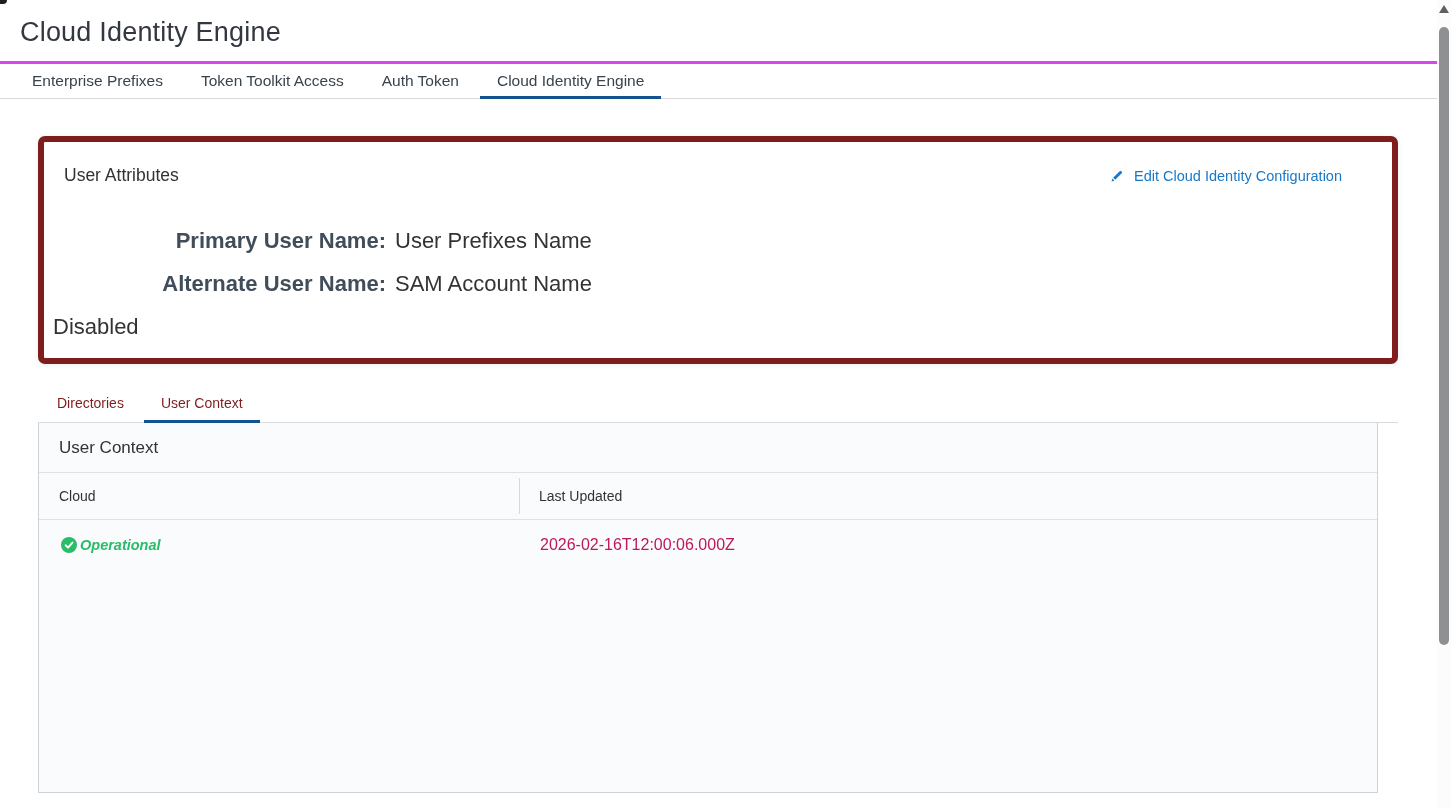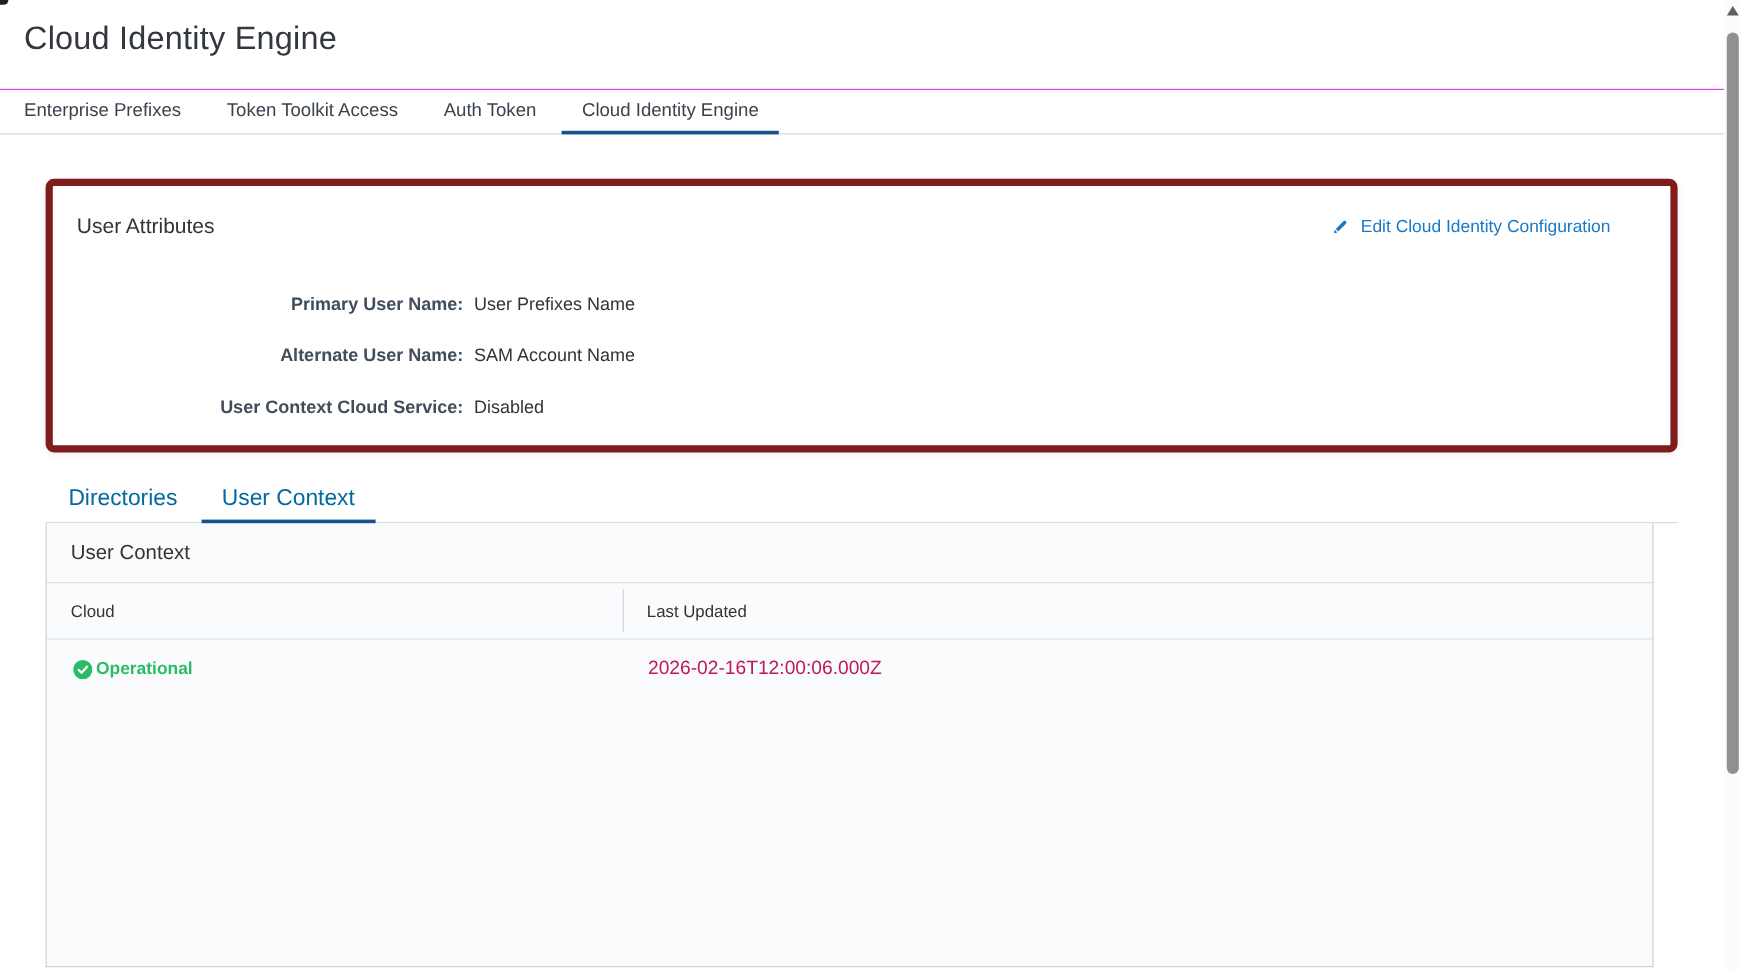--- a/index.html
+++ b/index.html
@@ -17,23 +17,23 @@
     border-bottom-right-radius:6px; z-index:50;
   }
   .content { position:absolute; top:0; left:0; right:14px; bottom:0; }
 
   
   .page-header { padding:17px 0 0 20px; }
   .page-title { font-size:27px; font-weight:400; color:#333740; letter-spacing:.2px; }
 
   
   .main-tabbar {
-    margin-top:26px; height:38px;
-    border-top:1px solid #d946ef; border-bottom:1px solid #d8d8d8;
-    display:flex; align-items:center; padding-left:20px; gap:38px;
+    margin-top:13px; height:38px;
+    border-top:3px solid #d946ef; border-bottom:1px solid #d8d8d8;
+    display:flex; align-items:center; padding-left:32px; gap:38px;
   }
   .tab {
     position:relative; font-size:15.5px; color:#39434d;
     height:100%; display:flex; align-items:center; cursor:pointer;
     white-space:nowrap;
   }
   .tab.active::after {
     content:""; position:absolute; left:-17px; right:-17px; bottom:-1px;
     height:3px; background:#15538f;
   }
@@ -45,31 +45,31 @@
     background:#fff; border:6px solid #7f1d1d; border-radius:7px;
     box-shadow:0 1px 6px rgba(0,0,0,0.07);
   }
   .card-heading { position:absolute; left:20px; top:23px; font-size:17.5px; color:#333; }
   .edit-link {
     position:absolute; right:50px; top:25px;
     display:flex; align-items:center; gap:8px;
     color:#1878c8; font-size:14.5px; cursor:pointer; text-decoration:none;
   }
   .fields { position:absolute; left:0; top:90px; width:100%; }
-  .field-row { display:flex; margin-bottom:25px; font-size:15px; line-height:18px; }
+  .field-row { display:flex; margin-bottom:25px; font-size:22px; line-height:18px; }
   .field-label { width:342px; text-align:right; font-weight:700; color:#414e5a; }
   .field-value { margin-left:9px; color:#333; }
 
   
   .sub-tabbar {
     margin:19px 0 0 38px; width:1360px; height:40px;
     border-bottom:1px solid #d9dcde;
     display:flex; align-items:center; padding-left:19px; gap:37px;
   }
-  .sub-tabbar .tab { font-size:19px; color:#0369a1; }
+  .sub-tabbar .tab { font-size:14px; color:#7f1d1d; }
 
   
   .panel {
     margin-left:38px; width:1340px; height:370px;
     background:#fafbfc;
     border-left:1px solid #cdd2d7; border-right:1px solid #cdd2d7; border-bottom:1px solid #cdd2d7;
   }
   .panel-header {
     height:50px; display:flex; align-items:center; padding-left:20px;
     font-size:17px; color:#333; border-bottom:1px solid #dee1e4;
@@ -78,21 +78,21 @@
     height:47px; display:flex; align-items:center;
     border-bottom:1px solid #dee1e4; font-size:14px; color:#333;
   }
   .th-status { width:480px; padding-left:20px; }
   .col-divider { width:1px; height:36px; background:#d5d9dc; }
   .th-updated { padding-left:19px; }
   .data-row { display:flex; align-items:center; padding-top:16px; }
   .cell-status {
     width:481px; padding-left:22px;
     display:flex; align-items:center; gap:3px;
-    color:#2abc68; font-weight:700; font-size:14.5px;
+    color:#2abc68; font-weight:700; font-size:14.5px;font-style:italic;
   }
   .cell-updated { padding-left:20px; font-size:16px; color:#be185d; }
 
   
   .scrollbar {
     position:absolute; top:0; right:0; width:14px; height:100%;
     background:#fcfcfc;
   }
   .scroll-arrow {
     position:absolute; top:5px; left:2px;
@@ -138,21 +138,20 @@
     <div class="fields">
       <div class="field-row">
         <div class="field-label">Primary User Name:</div>
         <div class="field-value">User Prefixes Name</div>
       </div>
       <div class="field-row">
         <div class="field-label">Alternate User Name:</div>
         <div class="field-value">SAM Account Name</div>
       </div>
       <div class="field-row">
-        <div class="field-label">User Context Cloud Service:</div>
         <div class="field-value">Disabled</div>
       </div>
     </div>
   </div>
 
   <div class="sub-tabbar">
     <div class="tab">Directories</div>
     <div class="tab active">User Context</div>
   </div>
 

